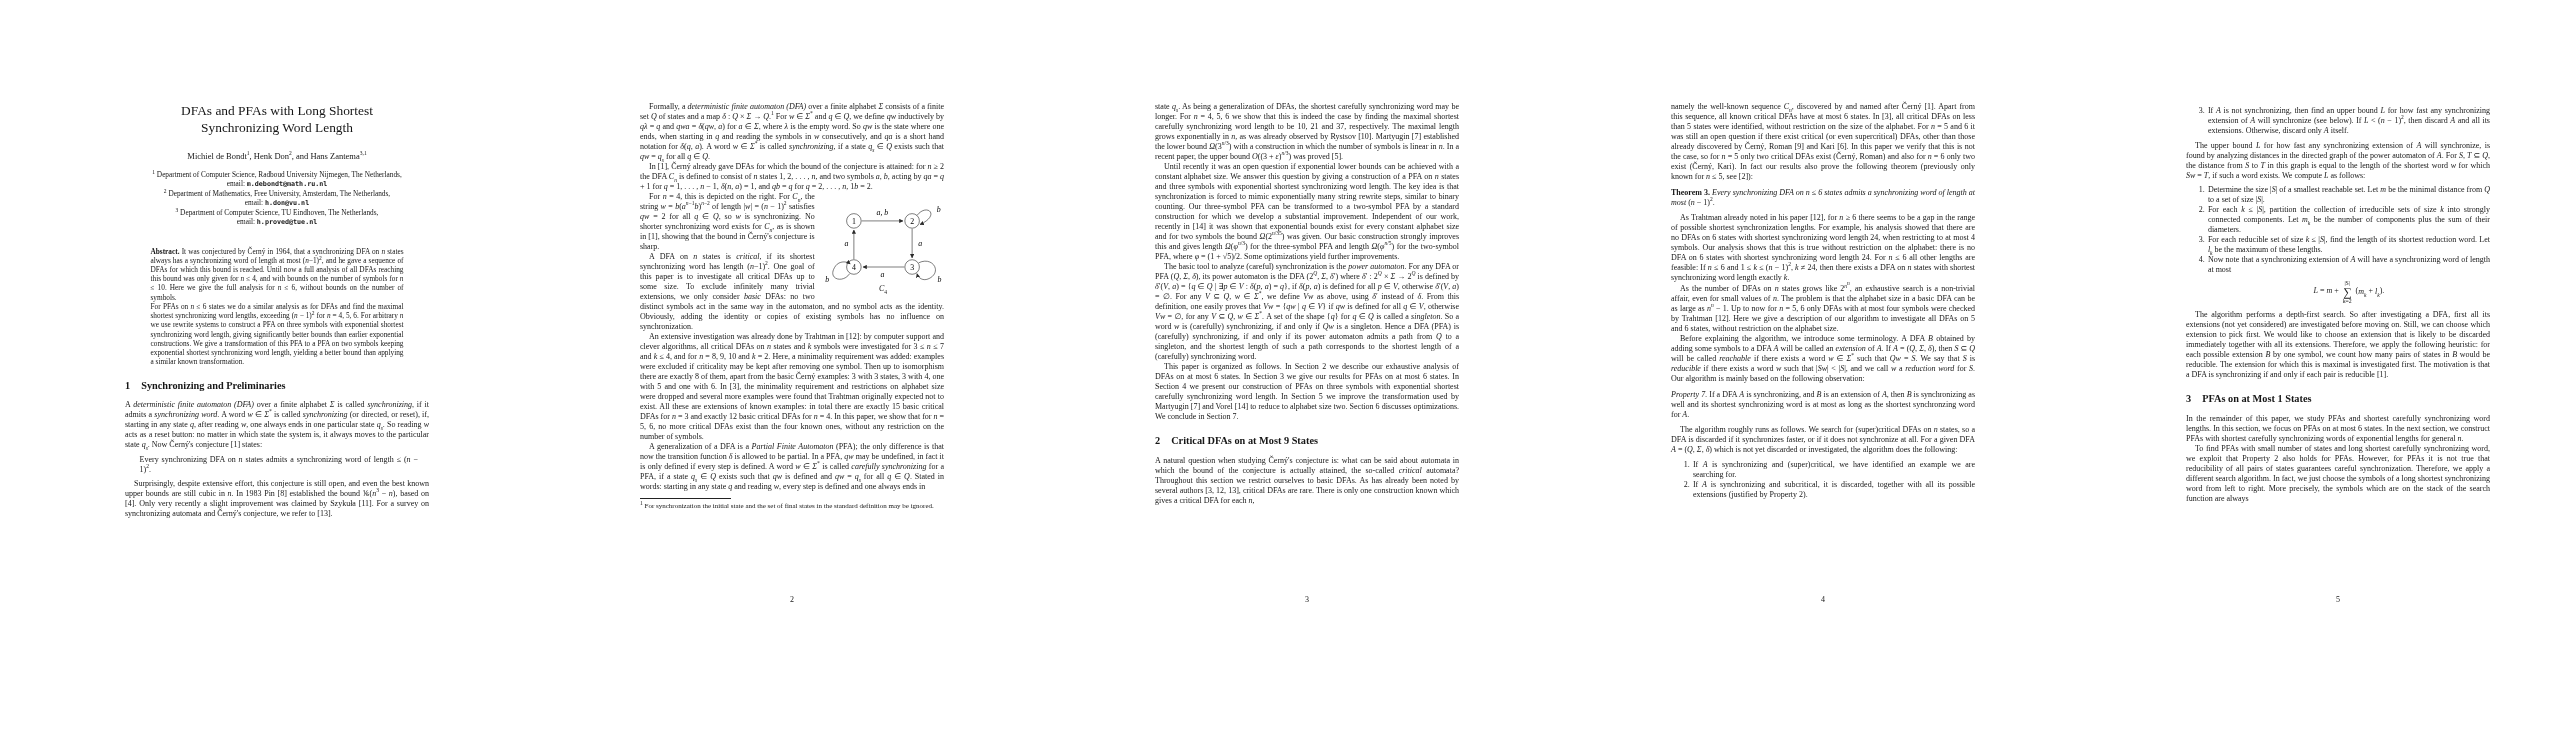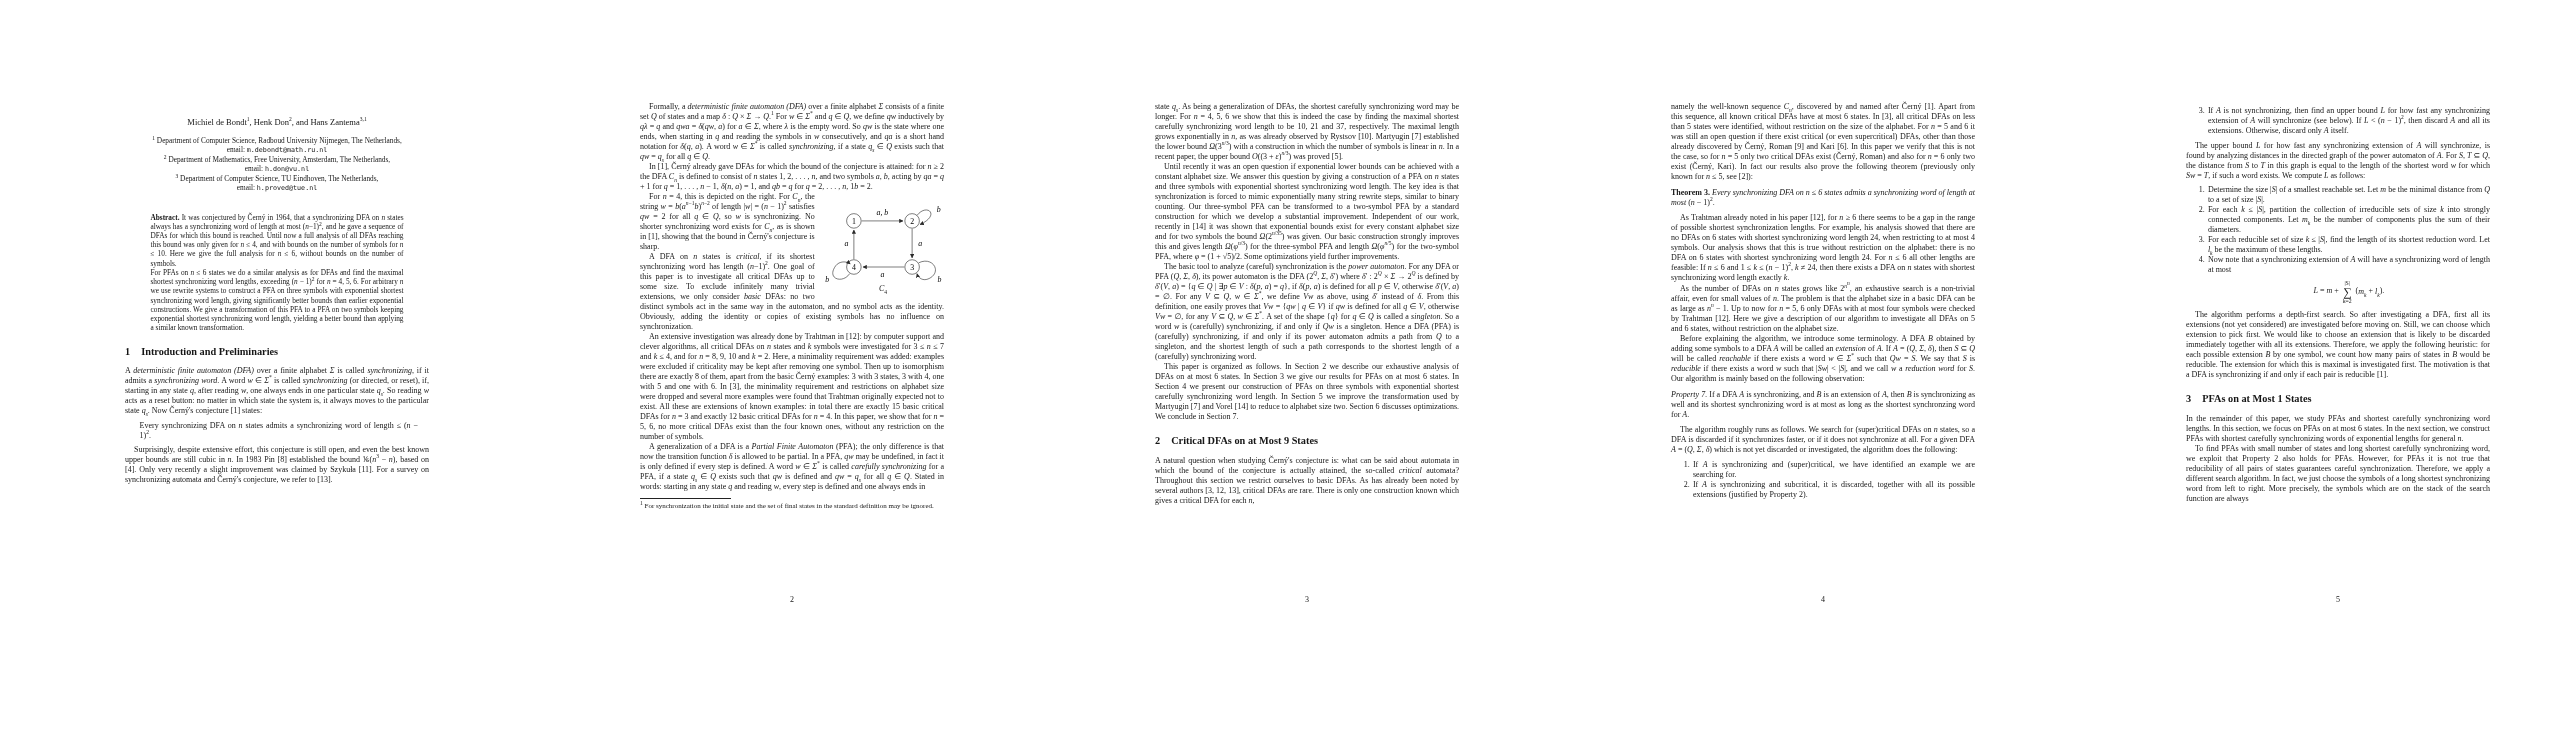--- a/index.html
+++ b/index.html
@@ -6,21 +6,21 @@
   body { width:2576px; height:729px; position:relative; background:#ffffff;
          font-family:"Liberation Serif", serif; color:#161616; }
   .page { position:absolute; top:0; width:515px; height:729px; background:#ffffff; }
   .pg1{left:0}.pg2{left:515px}.pg3{left:1030px}.pg4{left:1546px}.pg5{left:2061px}
   .col { position:absolute; left:125px; top:102px; width:304px;
          font-size:8px; line-height:10px; text-align:justify; }
   .para { margin:0; text-indent:9px; }
   .first { text-indent:0; }
   sup { font-size:5.5px; line-height:0; }
   sub { font-size:5.5px; line-height:0; }
-  tt  { font-family:"DejaVu Sans Mono","Liberation Mono",monospace; font-size:6.7px; }
+  tt  { font-family:"DejaVu Sans Mono","Liberation Mono",monospace; font-size:6.7px;font-weight:bold; }
   h1.title { font-size:13.4px; line-height:17px; font-weight:normal; text-align:center; margin:0; }
   .authors { text-align:center; font-size:8.5px; margin-top:14.6px; }
   .affils { text-align:center; font-size:7.3px; line-height:9px; margin-top:9.7px; }
   .abstract { margin:19.4px 25.5px 0 25.5px; font-size:7.3px; line-height:9.2px; text-align:justify; }
   h2.sec { font-size:10.3px; line-height:12px; margin:13.4px 0 8.5px 0; font-weight:bold; text-indent:0; }
   h2.sec .snum { margin-right:11px; }
   .quote { margin:4.3px 11px 4.3px 14.6px; text-indent:0; }
   .fig { float:right; width:122px; margin:1.2px 0 2.4px 7.3px; }
   .figcap { text-align:center; font-size:8px; margin-top:0; text-indent:0; }
   .fnblock { margin-top:6px; font-size:7px; line-height:8.8px; text-indent:0; }
@@ -42,28 +42,29 @@
   svg text.num { font-size:13px; }
   svg text.elab { font-style:italic; font-size:13px; }
 </style>
 </head>
 <body>
 
 <div class="arxiv-banner">arXiv:1703.07618v3  [math.CO]  16 Jun 2017</div>
 
 <div class="page pg1">
   <div class="col">
+    <h1 class="title">DFAs and PFAs with Long Shortest<br>Synchronizing Word Length</h1>
     <div class="authors">Michiel de Bondt<sup>1</sup>, Henk Don<sup>2</sup>, and Hans Zantema<sup>3,1</sup></div>
     <div class="affils">
       <div><sup>1</sup> Department of Computer Science, Radboud University Nijmegen, The Netherlands,<br>email: <tt>m.debondt@math.ru.nl</tt></div>
       <div><sup>2</sup> Department of Mathematics, Free University, Amsterdam, The Netherlands,<br>email: <tt>h.don@vu.nl</tt></div>
       <div><sup>3</sup> Department of Computer Science, TU Eindhoven, The Netherlands,<br>email: <tt>h.proved@tue.nl</tt></div>
     </div>
     <div class="abstract"><b>Abstract.</b> It was conjectured by Černý in 1964, that a synchronizing DFA on <i>n</i> states always has a synchronizing word of length at most (<i>n</i>−1)<sup>2</sup>, and he gave a sequence of DFAs for which this bound is reached. Until now a full analysis of all DFAs reaching this bound was only given for <i>n</i> ≤ 4, and with bounds on the number of symbols for <i>n</i> ≤ 10. Here we give the full analysis for <i>n</i> ≤ 6, without bounds on the number of symbols.<br>For PFAs on <i>n</i> ≤ 6 states we do a similar analysis as for DFAs and find the maximal shortest synchronizing word lengths, exceeding (<i>n</i> − 1)<sup>2</sup> for <i>n</i> = 4, 5, 6. For arbitrary <i>n</i> we use rewrite systems to construct a PFA on three symbols with exponential shortest synchronizing word length, giving significantly better bounds than earlier exponential constructions. We give a transformation of this PFA to a PFA on two symbols keeping exponential shortest synchronizing word length, yielding a better bound than applying a similar known transformation.</div>
-    <h2 class="sec"><span class="snum">1</span><span>Introduction and Preliminaries</span></h2>
+    <h2 class="sec"><span class="snum">1</span><span>Synchronizing and Preliminaries</span></h2>
     <p class="para first">A <i>deterministic finite automaton (DFA)</i> over a finite alphabet <i>Σ</i> is called <i>synchronizing</i>, if it admits a <i>synchronizing word</i>. A word <i>w</i> ∈ <i>Σ</i><sup>*</sup> is called <i>synchronizing</i> (or directed, or reset), if, starting in any state <i>q</i>, after reading <i>w</i>, one always ends in one particular state <i>q<sub>s</sub></i>. So reading <i>w</i> acts as a reset button: no matter in which state the system is, it always moves to the particular state <i>q<sub>s</sub></i>. Now Černý's conjecture [1] states:</p>
     <p class="para quote">Every synchronizing DFA on <i>n</i> states admits a synchronizing word of length ≤ (<i>n</i> − 1)<sup>2</sup>.</p>
     <p class="para">Surprisingly, despite extensive effort, this conjecture is still open, and even the best known upper bounds are still cubic in <i>n</i>. In 1983 Pin [8] established the bound ⅙(<i>n</i><sup>3</sup> − <i>n</i>), based on [4]. Only very recently a slight improvement was claimed by Szykuła [11]. For a survey on synchronizing automata and Černý's conjecture, we refer to [13].</p>
   </div>
 </div>
 
 <div class="page pg2">
   <div class="col">
     <p class="para">Formally, a <i>deterministic finite automaton (DFA)</i> over a finite alphabet <i>Σ</i> consists of a finite set <i>Q</i> of states and a map <i>δ</i> : <i>Q</i> × <i>Σ</i> → <i>Q</i>.<sup>1</sup> For <i>w</i> ∈ <i>Σ</i><sup>*</sup> and <i>q</i> ∈ <i>Q</i>, we define <i>qw</i> inductively by <i>qλ</i> = <i>q</i> and <i>qwa</i> = <i>δ</i>(<i>qw</i>, <i>a</i>) for <i>a</i> ∈ <i>Σ</i>, where <i>λ</i> is the empty word. So <i>qw</i> is the state where one ends, when starting in <i>q</i> and reading the symbols in <i>w</i> consecutively, and <i>qa</i> is a short hand notation for <i>δ</i>(<i>q</i>, <i>a</i>). A word <i>w</i> ∈ <i>Σ</i><sup>*</sup> is called <i>synchronizing</i>, if a state <i>q<sub>s</sub></i> ∈ <i>Q</i> exists such that <i>qw</i> = <i>q<sub>s</sub></i> for all <i>q</i> ∈ <i>Q</i>.</p>
     <p class="para">In [1], Černý already gave DFAs for which the bound of the conjecture is attained: for <i>n</i> ≥ 2 the DFA <i>C<sub>n</sub></i> is defined to consist of <i>n</i> states 1, 2, . . . , <i>n</i>, and two symbols <i>a</i>, <i>b</i>, acting by <i>qa</i> = <i>q</i> + 1 for <i>q</i> = 1, . . . , <i>n</i> − 1, <i>δ</i>(<i>n</i>, <i>a</i>) = 1, and <i>qb</i> = <i>q</i> for <i>q</i> = 2, . . . , <i>n</i>, 1<i>b</i> = 2.</p>

